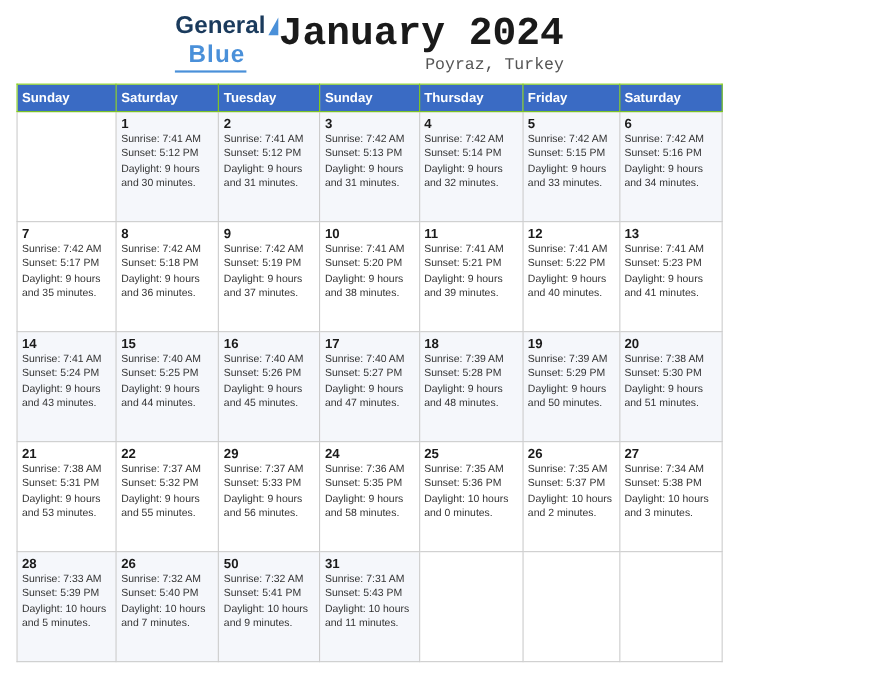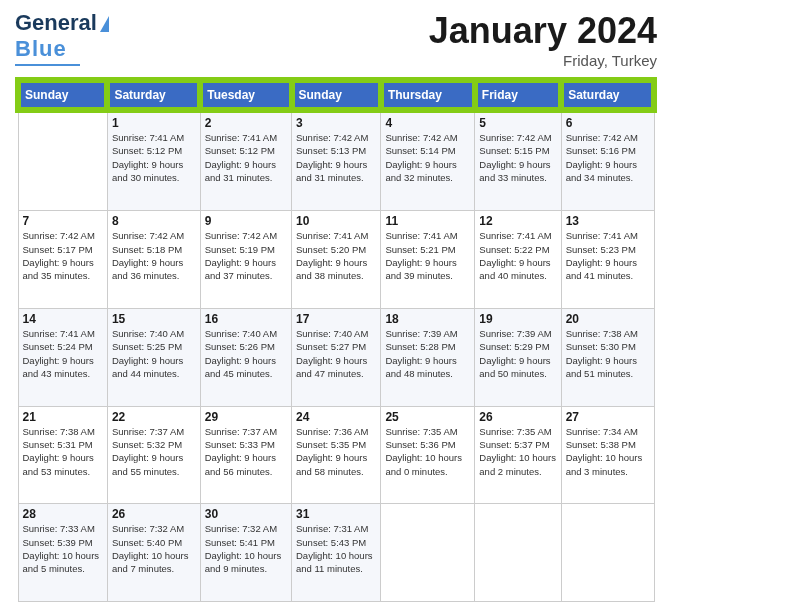--- a/index.html
+++ b/index.html
@@ -9,34 +9,36 @@
       font-family: Arial, sans-serif;
       background: #fff;
       overflow: hidden;
     }
     .page {
       width: 672px;
       height: 612px;
       padding: 10px 15px;
       display: flex;
       flex-direction: column;
+      align-items: center;
     }
     .header {
       display: flex;
       justify-content: space-between;
       align-items: flex-start;
       margin-bottom: 8px;
     }
     .logo {
       display: flex;
       flex-direction: column;
       align-items: flex-start;
     }
     .title-block {
       text-align: right;
+      font-family: Liberation Mono, monospace;
     }
     .month-title {
       font-size: 36px;
       font-weight: bold;
       color: #1a1a1a;
     }
     .subtitle {
       font-size: 15px;
       color: #555;
     }
@@ -46,21 +48,21 @@
       width: 100%;
       font-size: 10px;
     }
     .calendar thead tr th {
       background: #3a6bc4;
       color: #fff;
       padding: 5px 4px;
       text-align: left;
       font-size: 12px;
       font-weight: bold;
-      border: 6px solid #84cc16;
+      border: 1px solid #84cc16;
     }
     .calendar tbody tr td {
       border: 1px solid #ccc;
       vertical-align: top;
       padding: 3px 4px;
       width: 113px;
       background: #fff;
     }
     .calendar tbody tr:nth-child(odd) td {
       background: #f5f7fb;
@@ -87,28 +89,28 @@
 </head>
 <body>
 
 <div class="page">
   <div class="header">
     <div class="logo">
       <div style="display:flex;align-items:center;">
         <span style="font-size:22px;font-weight:bold;color:#1a3a5c;">General</span>
         <span style="display:inline-block;width:0;height:0;border-left:9px solid transparent;border-bottom:16px solid #4a90d9;margin-left:3px;margin-bottom:-2px;"></span>
       </div>
-      <div style="display:flex;align-items:center;">
+      <div style="display:flex;align-items:center;margin-left:12px;">
         <span style="font-size:22px;font-weight:bold;color:#4a90d9;letter-spacing:1px;">Blue</span>
       </div>
       <div style="width:65px;height:2px;background:#4a90d9;margin-top:2px;"></div>
     </div>
     <div class="title-block">
       <div class="month-title">January 2024</div>
-      <div class="subtitle">Friday, Turkey</div>
+      <div class="subtitle">Poyraz, Turkey</div>
     </div>
   </div>
 
   <table class="calendar">
     <thead>
       <tr>
         <th>Sunday</th>
         <th>Saturday</th>
         <th>Tuesday</th>
         <th>Sunday</th>
@@ -238,21 +240,21 @@
         <tr>
           <td>
             <span class="day-number">28</span>
             <div class="day-info">Sunrise: 7:33 AM<br>Sunset: 5:39 PM<br>Daylight: 10 hours<br>and 5 minutes.</div>
           </td>
           <td>
             <span class="day-number">26</span>
             <div class="day-info">Sunrise: 7:32 AM<br>Sunset: 5:40 PM<br>Daylight: 10 hours<br>and 7 minutes.</div>
           </td>
           <td>
-            <span class="day-number">30</span>
+            <span class="day-number">50</span>
             <div class="day-info">Sunrise: 7:32 AM<br>Sunset: 5:41 PM<br>Daylight: 10 hours<br>and 9 minutes.</div>
           </td>
           <td>
             <span class="day-number">31</span>
             <div class="day-info">Sunrise: 7:31 AM<br>Sunset: 5:43 PM<br>Daylight: 10 hours<br>and 11 minutes.</div>
           </td>
           <td class="empty-cell"></td>
           <td class="empty-cell"></td>
           <td class="empty-cell"></td>
         </tr>

